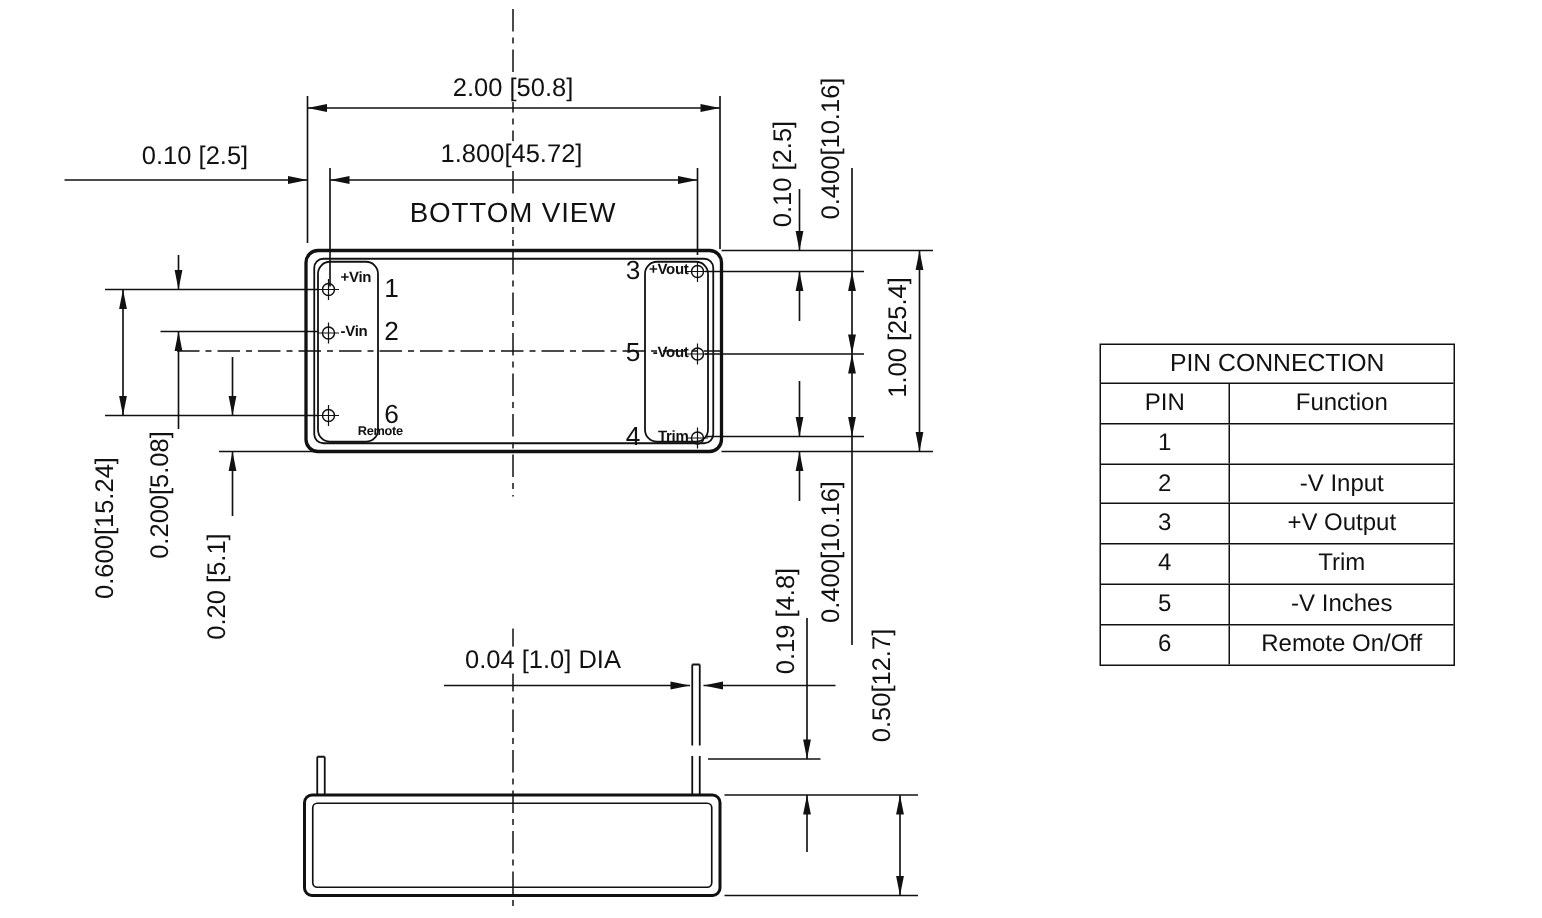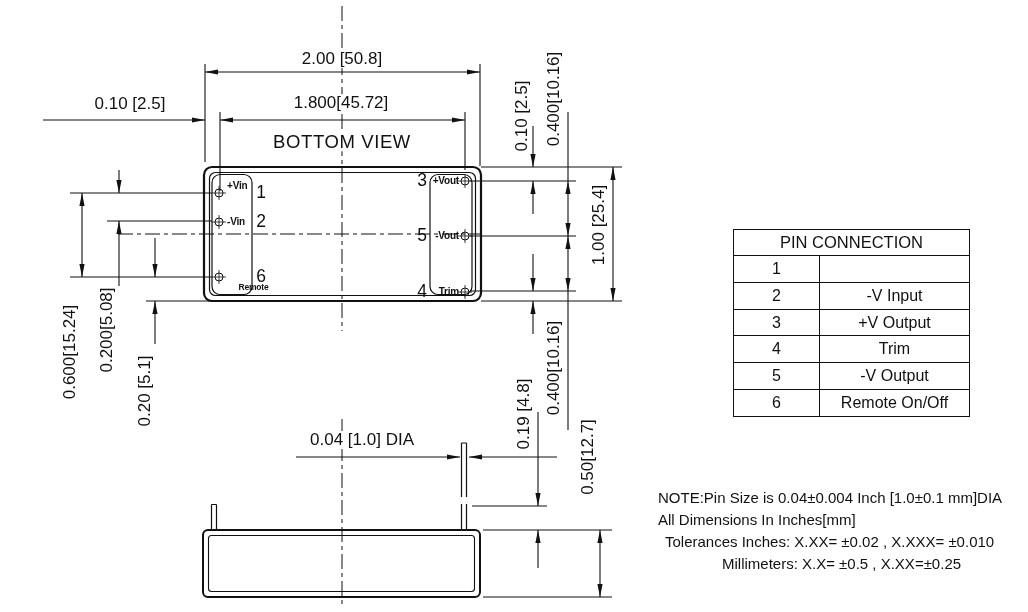--- a/index.html
+++ b/index.html
@@ -177,44 +177,42 @@
   <div class="lbl pin-num" style="left:261px;top:192px">1</div>
   <div class="lbl pin-num" style="left:261px;top:221px">2</div>
   <div class="lbl pin-num" style="left:261px;top:276px">6</div>
   <div class="lbl pin-num" style="left:422px;top:180px">3</div>
   <div class="lbl pin-num" style="left:422px;top:235px">5</div>
   <div class="lbl pin-num" style="left:422px;top:291px">4</div>
 
   <div class="pin-table">
     <div class="pt-title">PIN CONNECTION</div>
     <div class="pt-row">
+      <div class="pt-cell">PIN</div>
+      <div class="pt-cell">Function</div>
+    </div>
+    <div class="pt-row">
       <div class="pt-cell">1</div>
     </div>
     <div class="pt-row">
       <div class="pt-cell">2</div>
       <div class="pt-cell">-V Input</div>
     </div>
     <div class="pt-row">
       <div class="pt-cell">3</div>
       <div class="pt-cell">+V Output</div>
     </div>
     <div class="pt-row">
       <div class="pt-cell">4</div>
       <div class="pt-cell">Trim</div>
     </div>
     <div class="pt-row">
       <div class="pt-cell">5</div>
-      <div class="pt-cell">-V Output</div>
+      <div class="pt-cell">-V Inches</div>
     </div>
     <div class="pt-row">
       <div class="pt-cell">6</div>
       <div class="pt-cell">Remote On/Off</div>
     </div>
   </div>
 
-  <div class="notes">
-    <div class="note-line">NOTE:Pin Size is 0.04±0.004 Inch [1.0±0.1 mm]DIA</div>
-    <div class="note-line">All Dimensions In Inches[mm]</div>
-    <div class="note-line note-indent2">Tolerances Inches: X.XX= ±0.02 , X.XXX= ±0.010</div>
-    <div class="note-line note-indent">Millimeters: X.X= ±0.5 , X.XX=±0.25</div>
-  </div>
 
 </div>
 
 </body></html>

